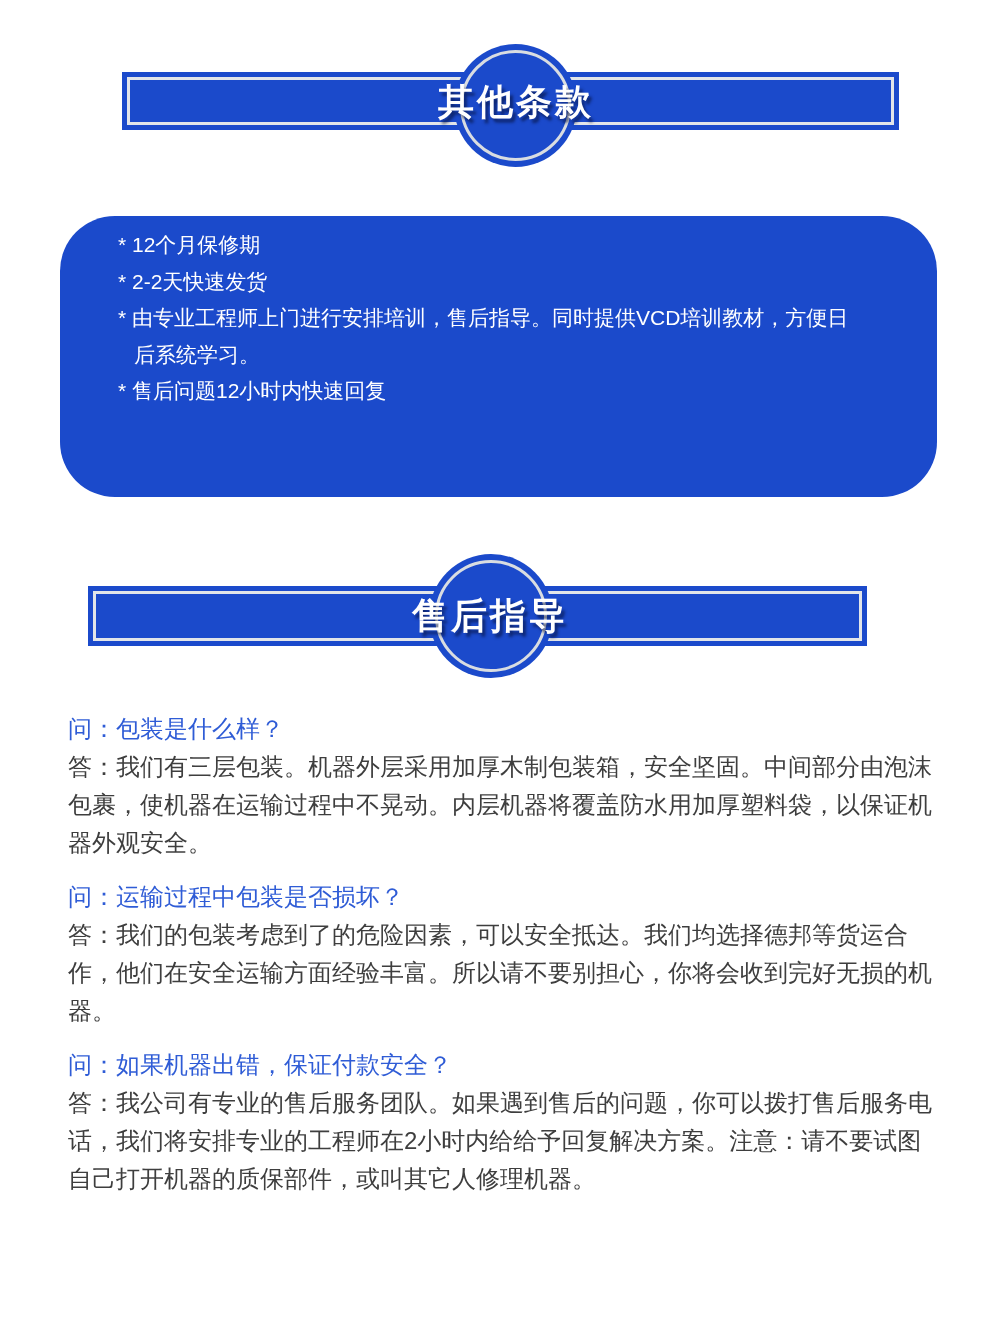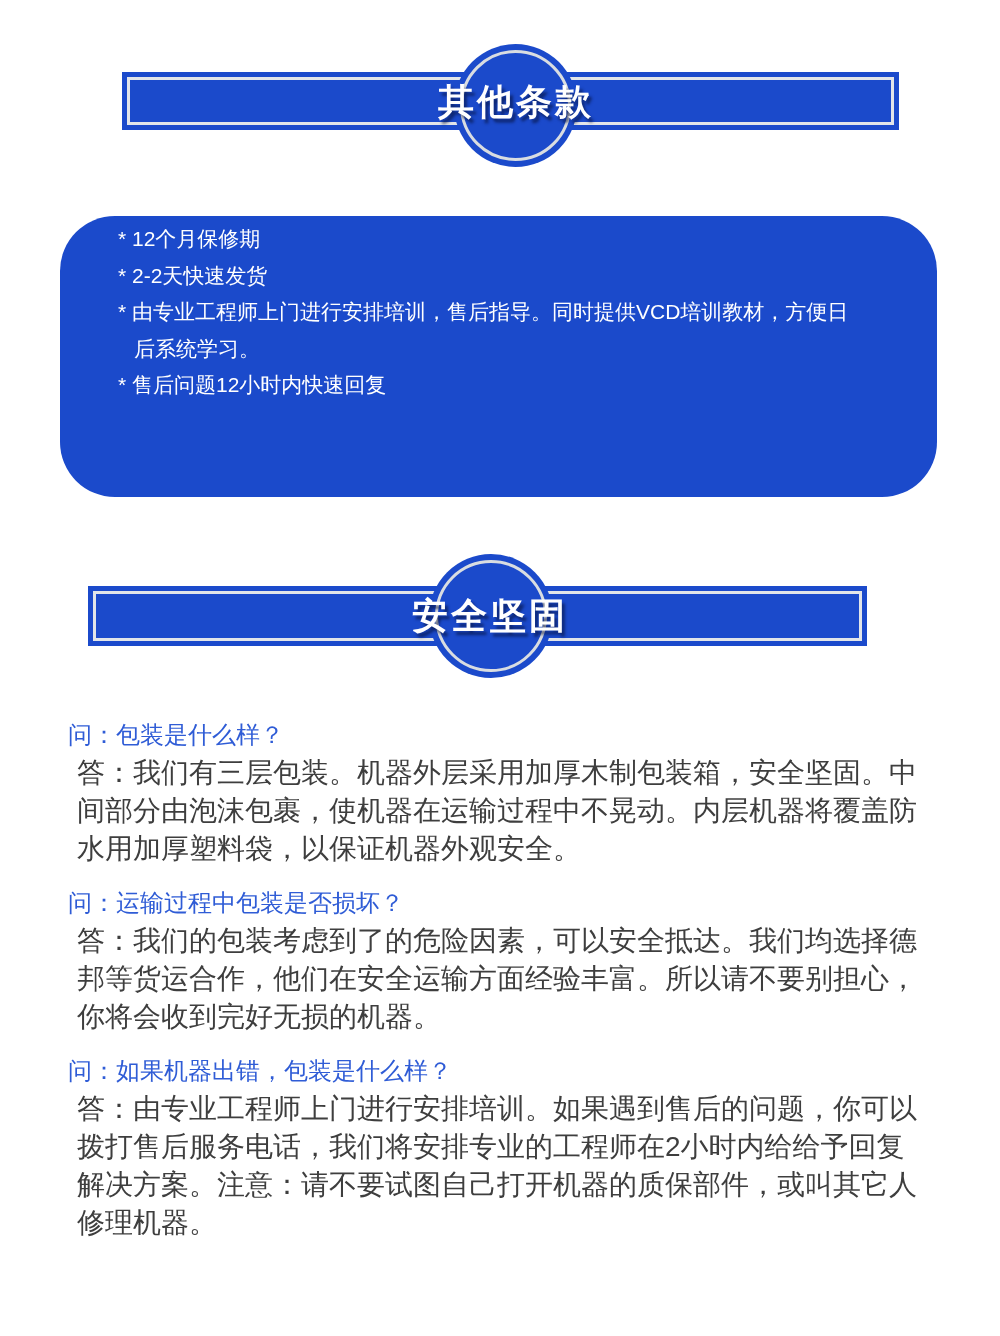--- a/index.html
+++ b/index.html
@@ -56,47 +56,45 @@
   #banner2-bar{left:88px;top:586px;width:779px;height:60px;}
   #banner2-circle{left:429px;top:554px;width:124px;height:124px;}
   #banner2-title{left:290px;top:590px;}
   
   .terms-box{
     position:absolute;
     left:60px;top:216px;
     width:877px;height:281px;
     border-radius:55px;
     background:var(--brand-blue);
-    padding:5px 30px 0 58px;
+    padding:11px 30px 0 58px;
   }
   .terms-line{
     font-size:21px;
     line-height:36.5px;
     color:#ffffff;
     white-space:nowrap;
   }
   .terms-line.indent{padding-left:16px;}
   
   .faq{
     position:absolute;
     left:68px;top:710px;
     width:864px;
   }
   .faq-item{margin-bottom:16px;}
   .faq-q{
     font-size:24px;
     line-height:38px;
     color:var(--question-blue);
-    margin-top:6px;
   }
   .faq-a{
-    font-size:28px;
+    font-size:24px;
     line-height:38px;
     color:var(--body-text);
-    margin-left:9px;
   }
 </style>
 </head>
 <body>
 
 <div class="banner-bar" id="banner1-bar">
   <div class="bar-border"></div>
 </div>
 <div class="banner-circle" id="banner1-circle">
   <div class="circle-ring"></div>
@@ -110,28 +108,28 @@
     <div class="terms-line indent">后系统学习。</div>
     <div class="terms-line">* 售后问题12小时内快速回复</div>
   </div>
 
 <div class="banner-bar" id="banner2-bar">
   <div class="bar-border"></div>
 </div>
 <div class="banner-circle" id="banner2-circle">
   <div class="circle-ring"></div>
 </div>
-<div class="banner-title" id="banner2-title">安全坚固</div>
+<div class="banner-title" id="banner2-title">售后指导</div>
 
 <div class="faq" id="faq-list">
     <div class="faq-item">
       <div class="faq-q">问：包装是什么样？</div>
       <div class="faq-a">答：我们有三层包装。机器外层采用加厚木制包装箱，安全坚固。中间部分由泡沫包裹，使机器在运输过程中不晃动。内层机器将覆盖防水用加厚塑料袋，以保证机器外观安全。</div>
     </div>
     <div class="faq-item">
       <div class="faq-q">问：运输过程中包装是否损坏？</div>
       <div class="faq-a">答：我们的包装考虑到了的危险因素，可以安全抵达。我们均选择德邦等货运合作，他们在安全运输方面经验丰富。所以请不要别担心，你将会收到完好无损的机器。</div>
     </div>
     <div class="faq-item">
-      <div class="faq-q">问：如果机器出错，包装是什么样？</div>
-      <div class="faq-a">答：由专业工程师上门进行安排培训。如果遇到售后的问题，你可以拨打售后服务电话，我们将安排专业的工程师在2小时内给给予回复解决方案。注意：请不要试图自己打开机器的质保部件，或叫其它人修理机器。</div>
+      <div class="faq-q">问：如果机器出错，保证付款安全？</div>
+      <div class="faq-a">答：我公司有专业的售后服务团队。如果遇到售后的问题，你可以拨打售后服务电话，我们将安排专业的工程师在2小时内给给予回复解决方案。注意：请不要试图自己打开机器的质保部件，或叫其它人修理机器。</div>
     </div>
   </div>
 
 </body></html>

